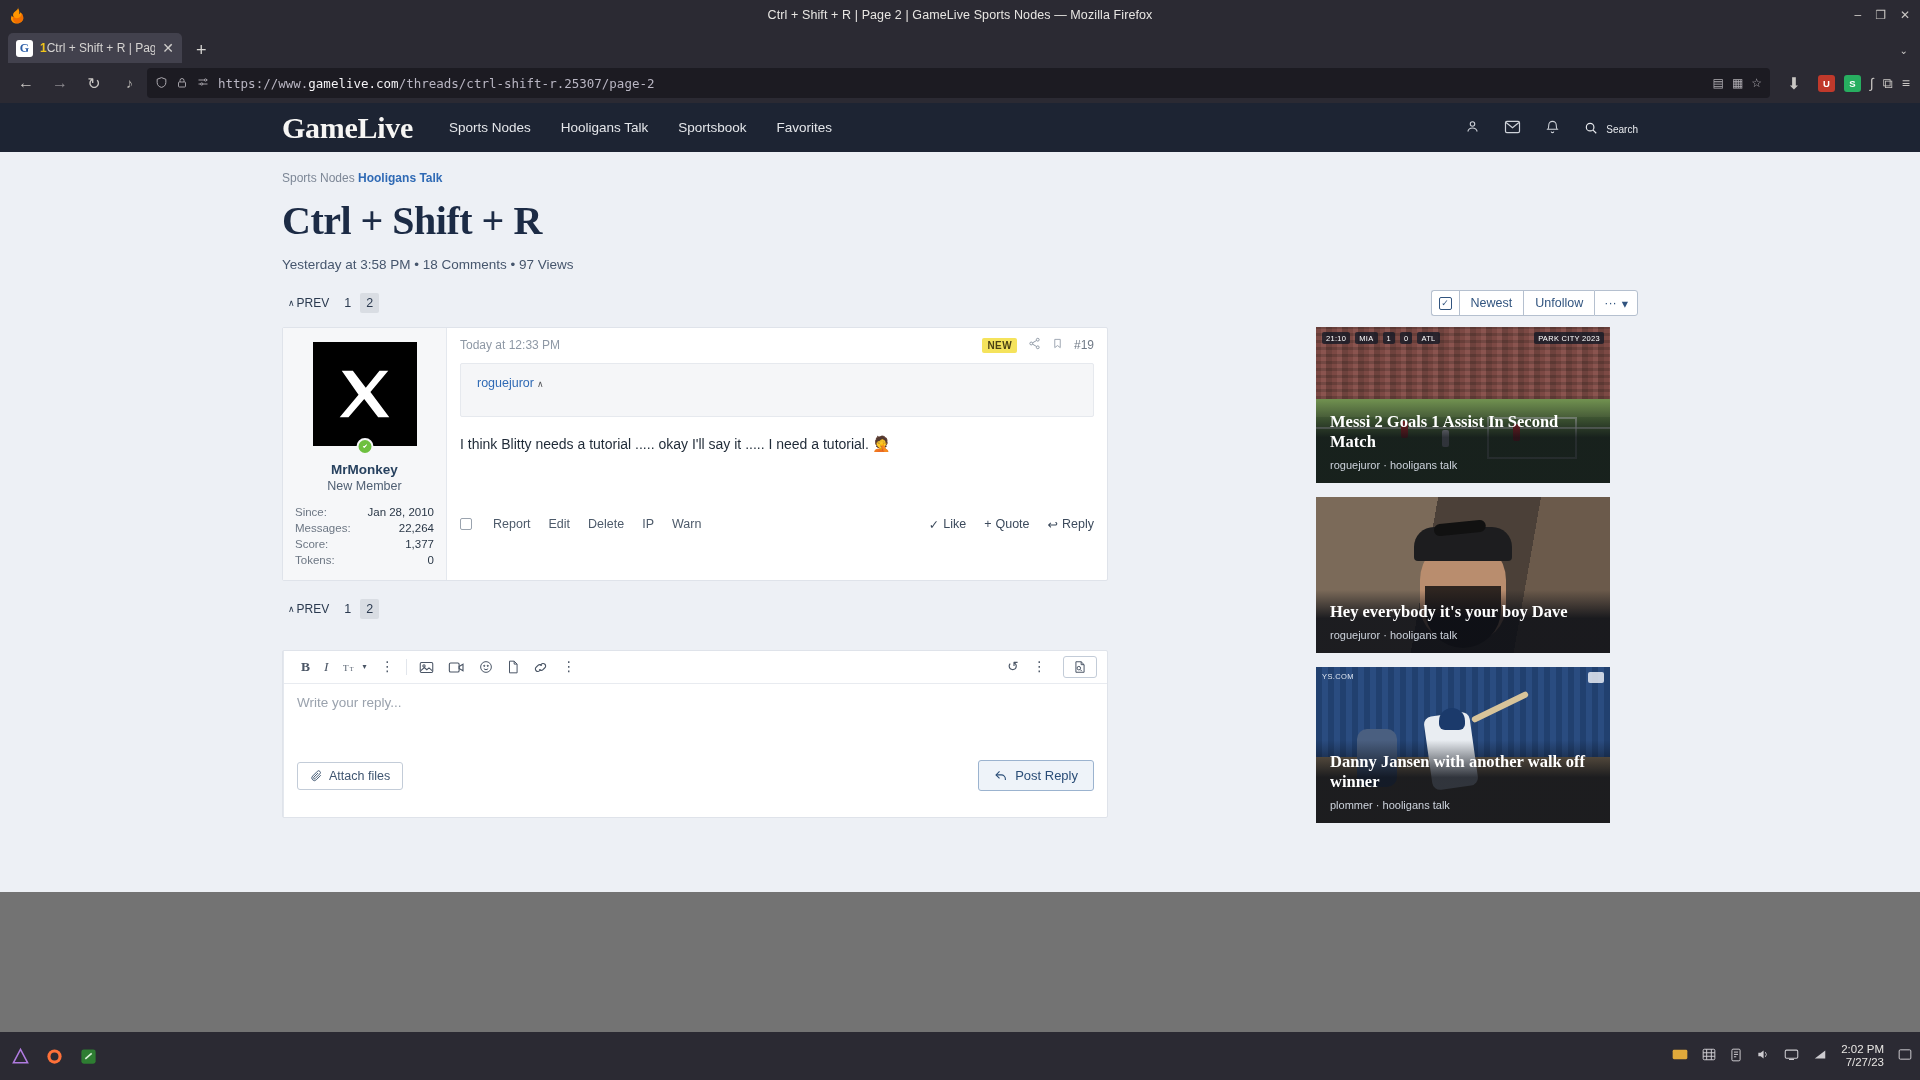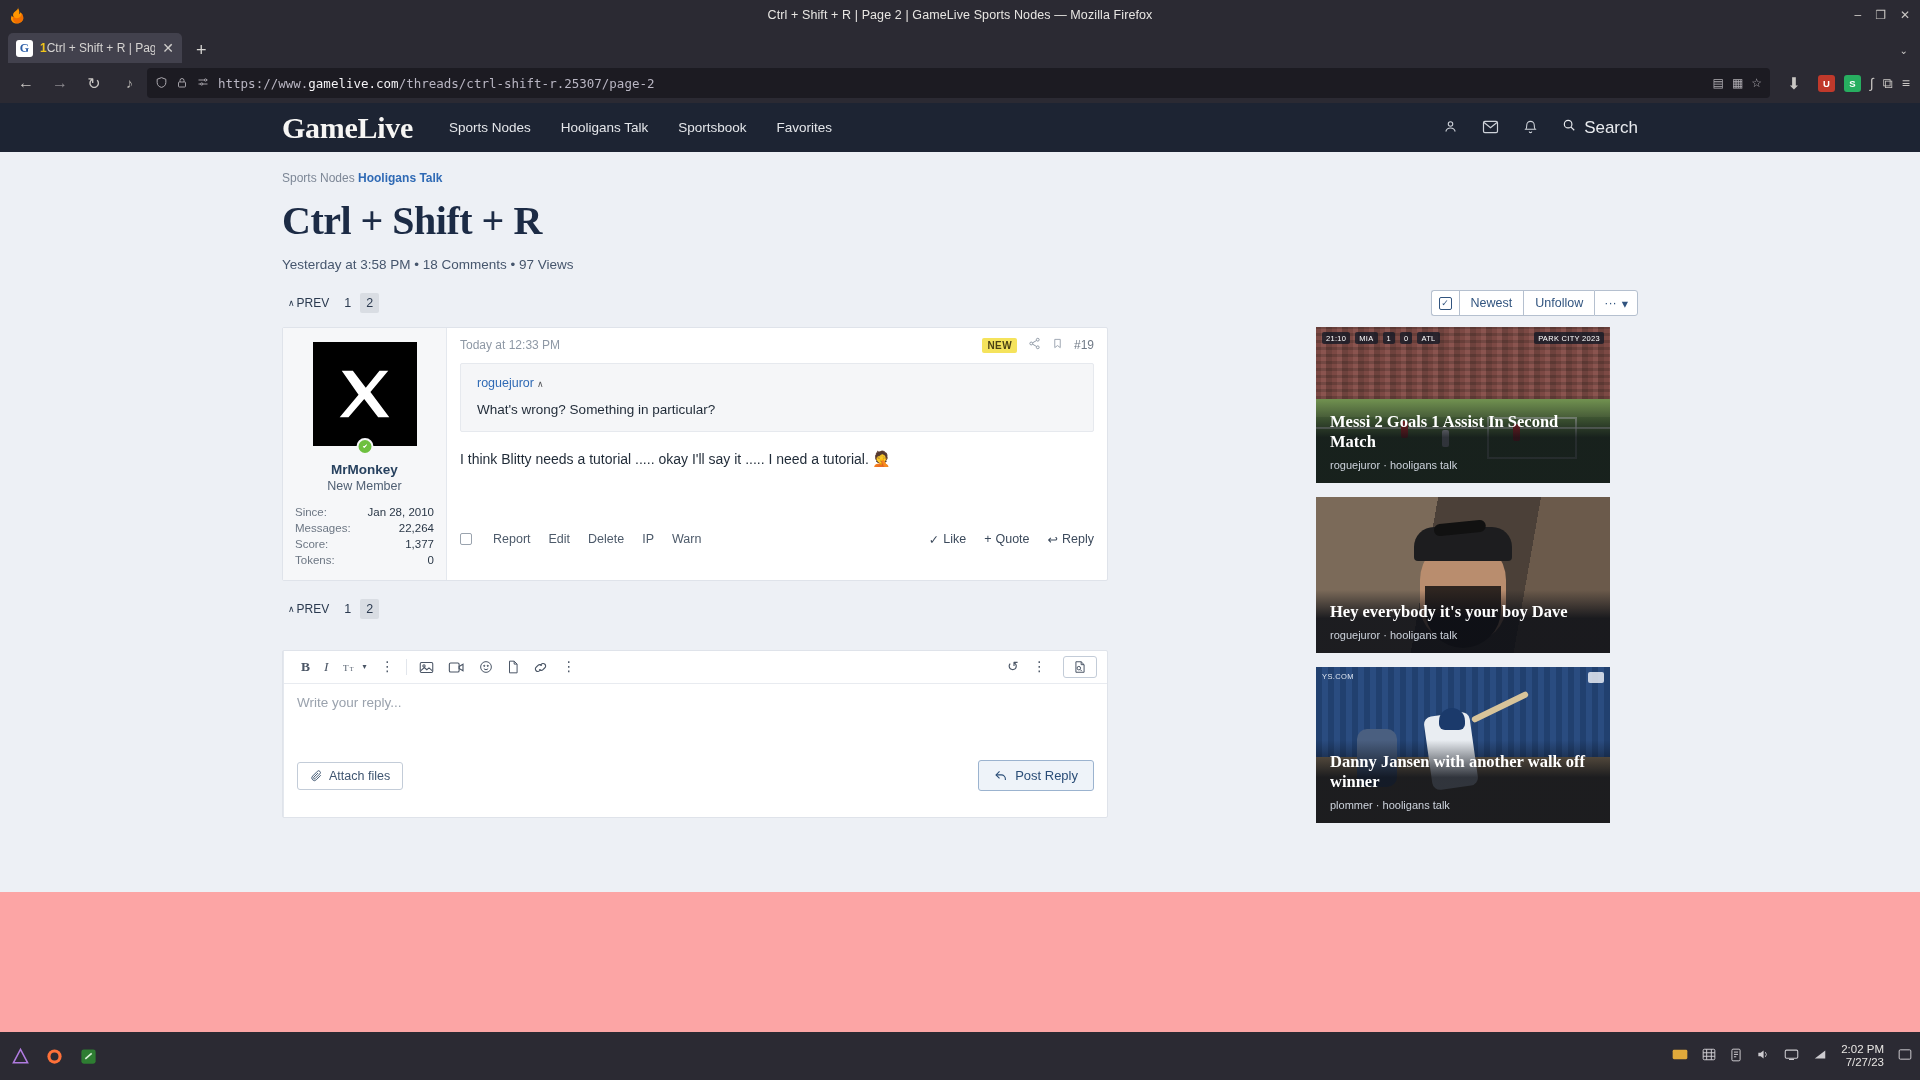--- a/index.html
+++ b/index.html
@@ -52,33 +52,33 @@
   .urlbar .u-ico { color: #b1aeb4; font-size: 12px; line-height: 1; }
   .urltext { color: #b9b6c3; font-family: "DejaVu Sans Mono", monospace; font-size: 12.5px; white-space: nowrap; }
   .urltext .host { color: #f4f3f6; }
   .urlbar-right { margin-left: auto; display: flex; align-items: center; gap: 8px; }
   .urlbar-right span { color: #b1aeb4; font-size: 12px; }
   .navbar-right { display: flex; align-items: center; gap: 9px; padding-left: 6px; }
   .navbar-right .ext { width: 17px; height: 17px; border-radius: 3px; display: flex; align-items: center; justify-content: center; font-size: 9.5px; color: #fff; font-weight: bold; }
   .navbar-right .plain { color: #c9c6c3; font-size: 14px; }
 
   
-  .viewport { flex: 1; background: #fca5a5; overflow: hidden; position: relative; }
+  .viewport { flex: 1; background: #737373; overflow: hidden; position: relative; }
 
   .site-header { background: #1d2433; height: 49px; display: flex; align-items: center; padding: 0 0 0 0; }
   .site-inner { width: 1356px; margin: 0 auto; display: flex; align-items: center; height: 49px; }
   .brand {
     font-family: "Liberation Serif", serif; font-weight: 700; font-size: 30px;
     color: #f7f6f4; letter-spacing: -.3px; margin-right: 36px;
   }
   .nav-links { display: flex; gap: 30px; }
   .nav-links a { color: #e4e6ea; font-size: 13.5px; text-decoration: none; }
   .header-right { margin-left: auto; display: flex; align-items: center; gap: 24px; }
   .header-right .hicon { color: #cfd3da; font-size: 15px; line-height: 1; }
-  .hsearch { display: flex; align-items: flex-start; gap: 8px; color: #e9ebef; font-size: 17px; }
+  .hsearch { display: flex; align-items: flex-end; gap: 8px; color: #e9ebef; font-size: 10px; }
 
   .page-body { background: #edf0f5; min-height: 740px; padding-top: 19px; }
   .container { width: 1356px; margin: 0 auto; }
 
   .breadcrumb { font-size: 12px; margin-bottom: 14px; }
   .breadcrumb .bc-muted { color: #7d8796; }
   .breadcrumb .bc-link { color: #2f6ab5; font-weight: 700; }
 
   .thread-title {
     font-family: "Liberation Serif", serif; font-weight: 700; font-size: 40px;
@@ -406,21 +406,20 @@
                       <svg width="11" height="13" viewBox="0 0 24 24" fill="none" stroke="#8e98a5" stroke-width="1.8">
                           <path d="M6 3h12v18l-6-4.5L6 21z"></path>
                         </svg>
                     </span>
                     <span class="post-num">#19</span>
                   </span>
                 </div>
 
                 <div class="quote">
                   <div class="quote-author"><span>roguejuror</span><span class="car">∧</span></div>
-                  <div class="quote-text">What's wrong? Something in particular?</div>
                 </div>
 
                 <div class="post-text">
                   <span>I think Blitty needs a tutorial ..... okay I'll say it ..... I need a tutorial.</span>
                   <span class="emoji">🤦</span>
                 </div>
 
                 <div class="post-foot">
                   <span class="foot-left">
                     <span class="fbox"></span>

